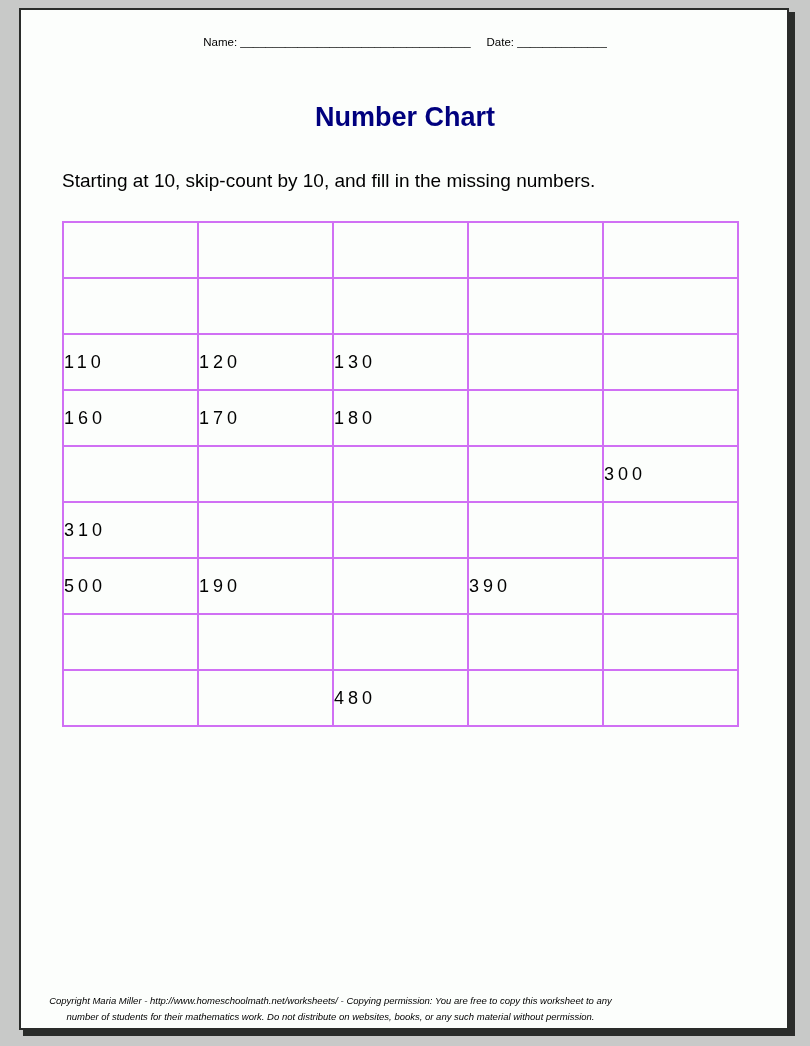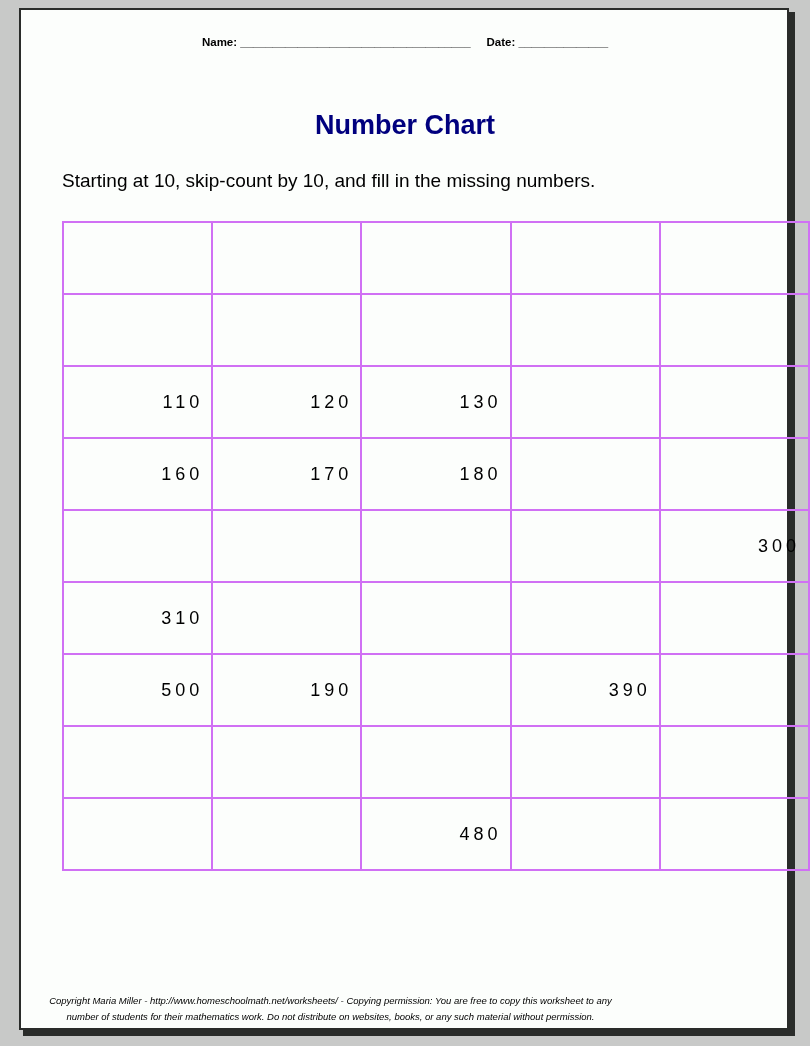--- a/index.html
+++ b/index.html
@@ -1,25 +1,25 @@
 <!DOCTYPE html>
 <html><head>
 <meta charset="utf-8">
 <style>
   html, body { margin:0; padding:0; }
   body { width:810px; height:1046px; background:#c8c9c8; position:relative; overflow:hidden; font-family:"Liberation Sans", sans-serif; }
   .page { position:absolute; left:19px; top:8px; width:770px; height:1022px; background:#fcfefc; border:2px solid #2a2c2a; box-sizing:border-box; }
   .shadow-r { position:absolute; left:789px; top:12px; width:6px; height:1024px; background:#2a2c2a; }
   .shadow-b { position:absolute; left:23px; top:1030px; width:772px; height:6px; background:#2a2c2a; }
-  .namebar { position:absolute; left:0; top:36px; width:810px; text-align:center; font-size:11.5px; font-weight:bold; color:#000; }
+  .namebar { position:absolute; left:0; top:36px; width:810px; text-align:center; font-size:11.5px; font-weight:normal; color:#000; }
   .namebar span { white-space:pre; }
-  .title { position:absolute; left:0; top:110px; width:810px; text-align:center; font-size:27px; font-weight:bold; color:#00007e; }
+  .title { position:absolute; left:0; top:102px; width:810px; text-align:center; font-size:27px; font-weight:bold; color:#00007e; }
   .instr { position:absolute; left:62px; top:170px; font-size:19px; color:#000; }
   table.grid { position:absolute; left:62px; top:221px; border-collapse:collapse; }
-  table.grid td { width:133px; height:54px; border:2px solid #d070f4; text-align:right; font-size:18px; letter-spacing:4px; color:#000; padding:8px; }
+  table.grid td { width:133px; height:54px; border:2px solid #d070f4; text-align:left; font-size:18px; letter-spacing:4px; color:#000; padding:0; }
   .footer { position:absolute; left:0; top:993px; width:661px; text-align:center; font-size:9.5px; font-style:italic; color:#000; line-height:16px; }
 </style>
 </head>
 <body>
 
 <div class="shadow-r"></div>
 <div class="shadow-b"></div>
 <div class="page"></div>
 
 <div class="namebar">

